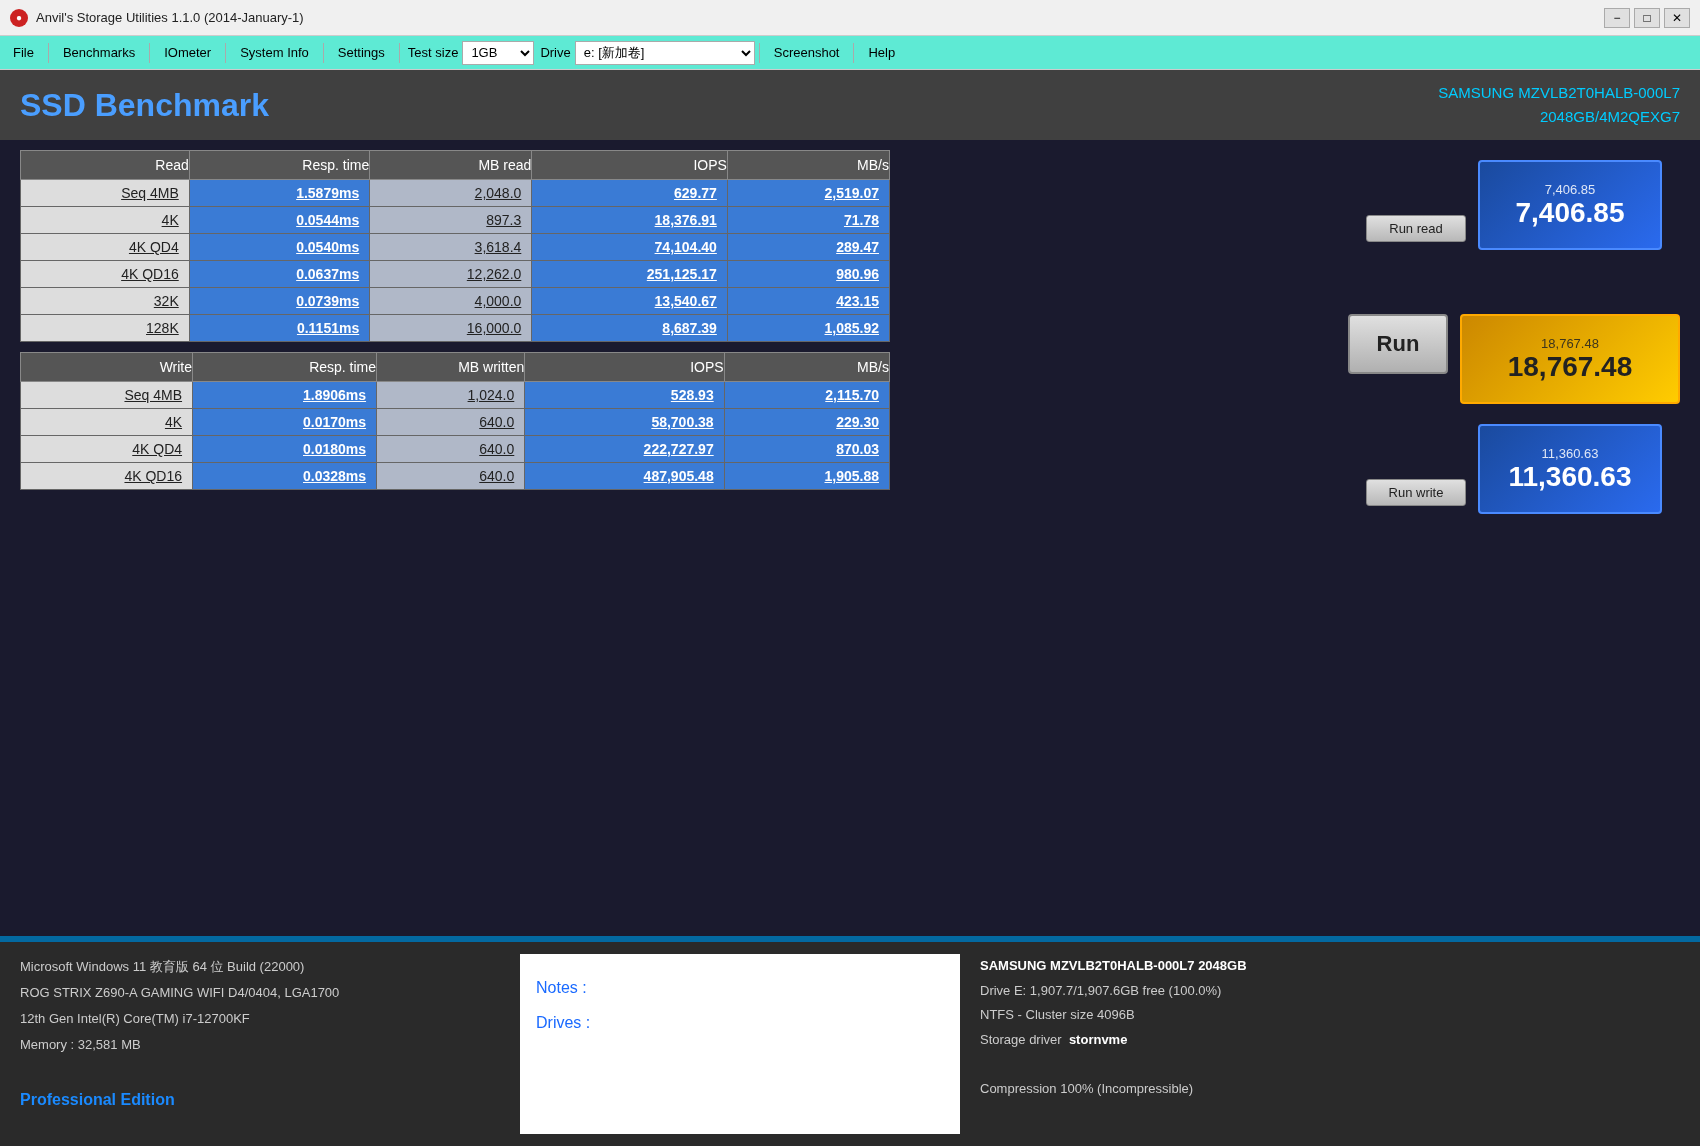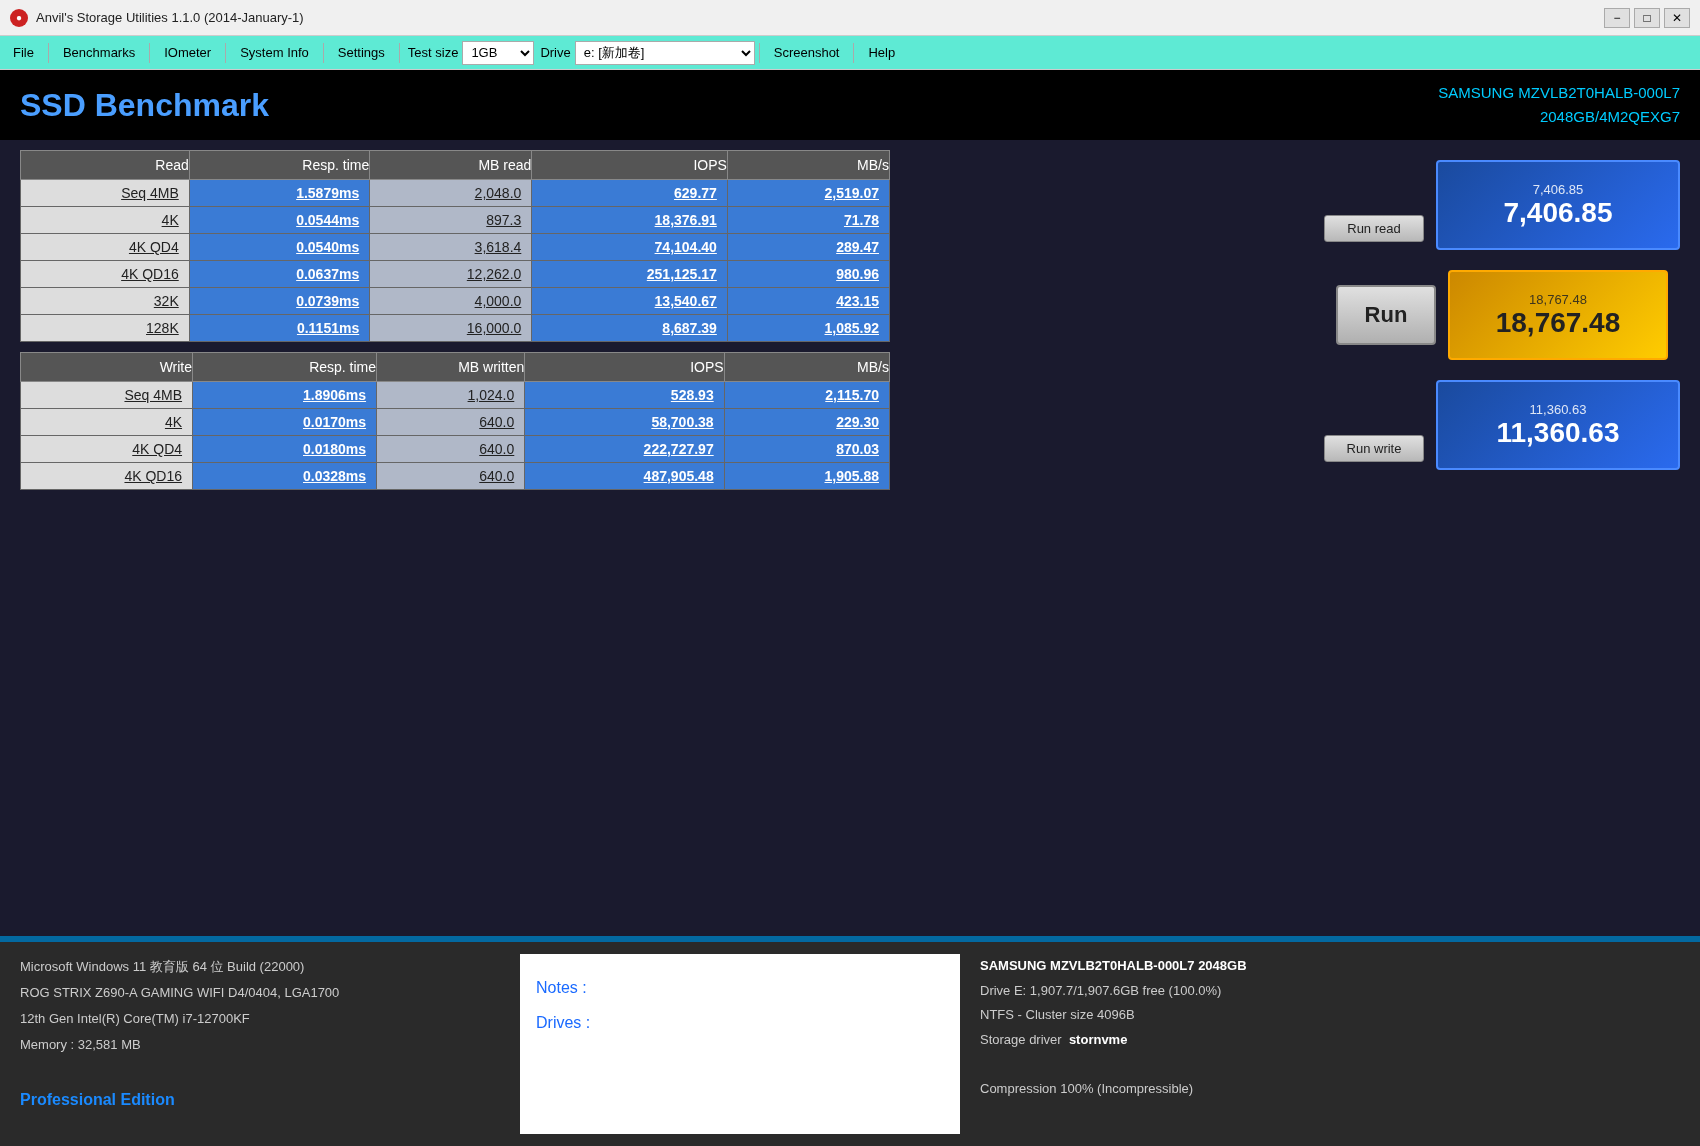--- a/index.html
+++ b/index.html
@@ -115,21 +115,21 @@
     .app-window {
       background: #1a1a2e;
       width: 100%;
       height: calc(1146px - 36px - 34px);
       display: flex;
       flex-direction: column;
     }
 
     
     .app-header {
-      background: #000000;
+      background: #404040;
       display: flex;
       align-items: center;
       justify-content: space-between;
       padding: 10px 20px;
       height: 70px;
     }
     .app-title {
       font-size: 32px;
       font-weight: bold;
       color: #4a9eff;
@@ -214,21 +214,21 @@
       gap: 20px;
       align-items: center;
       padding-top: 10px;
       min-width: 260px;
     }
 
     .score-box-blue {
       background: linear-gradient(135deg, #1a4a9e, #2a6aee);
       border: 2px solid #4a8aff;
       color: white;
-      width: 244px;
+      width: 184px;
       height: 90px;
       display: flex;
       flex-direction: column;
       align-items: center;
       justify-content: center;
       border-radius: 4px;
     }
     .score-box-orange {
       background: linear-gradient(135deg, #cc8800, #ffcc00);
       border: 2px solid #ffaa00;
@@ -475,21 +475,21 @@
     <div class="right-panel">
 
       <div style="display:flex;align-items:center;gap:12px;">
         <button class="run-sub-btn">Run read</button>
         <div class="score-box-blue">
           <span class="score-top">7,406.85</span>
           <span class="score-main">7,406.85</span>
         </div>
       </div>
 
-      <div style="display:flex;align-items:center;gap:12px;">
+      <div style="display:flex;align-items:flex-start;gap:12px;margin-top:44px;">
         <button class="run-button">Run</button>
         <div class="score-box-orange">
           <span class="score-top">18,767.48</span>
           <span class="score-main">18,767.48</span>
         </div>
       </div>
 
       <div style="display:flex;align-items:center;gap:12px;">
         <button class="run-sub-btn">Run write</button>
         <div class="score-box-blue">

